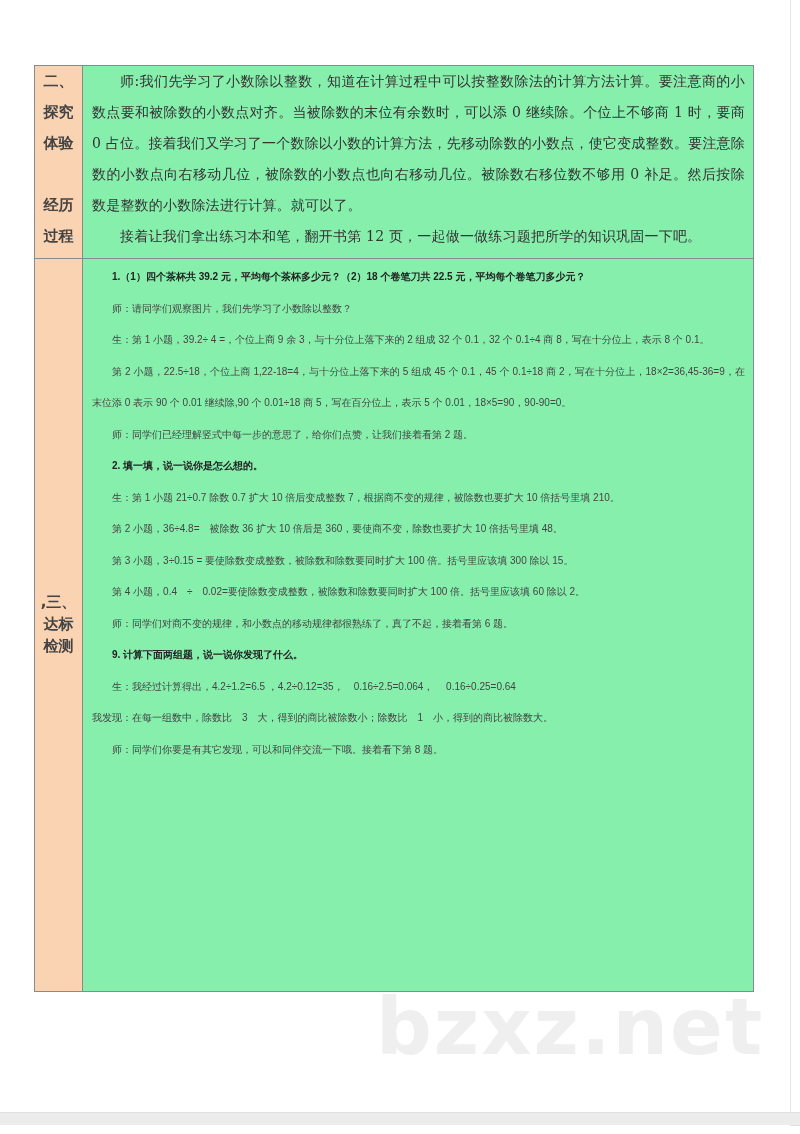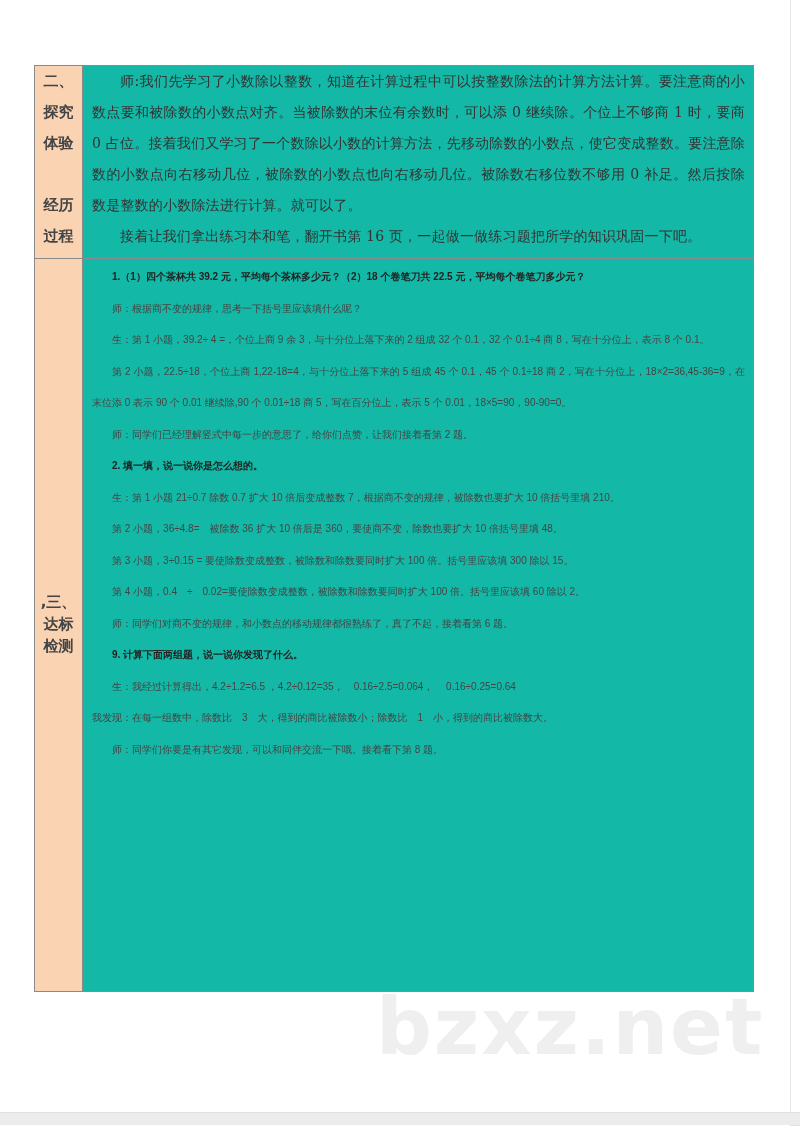--- a/index.html
+++ b/index.html
@@ -19,21 +19,21 @@
   .lesson-table {
     position: absolute; left: 34px; top: 65px; width: 720px;
     border-collapse: collapse; table-layout: fixed;
   }
   .lesson-table td { border: 1px solid #8a8a8a; vertical-align: top; padding: 0; }
   .lesson-table td.stage {
     width: 47px; background: #fad3b3; text-align: center;
     font-family: "DejaVu Sans", "Liberation Sans", sans-serif; font-weight: bold;
     font-size: 15px; color: #444;
   }
-  .lesson-table td.content { background: #14b8a6; padding: 0 8px 0 9px; }
+  .lesson-table td.content { background: #86efac; padding: 0 8px 0 9px; }
 
   .stage-1 { height: 192px; }
   .stage-1 .lbl { display: block; line-height: 31px; }
   .stage-1 .gap { display: block; height: 31px; }
 
   .p1 {
     font-size: 14px; line-height: 31px; margin: 0; text-indent: 2em; letter-spacing: 0.2px;
     text-align: justify; color: #333;
   }
   .stage-2 { height: 732px; }
@@ -62,34 +62,34 @@
       <td class="stage stage-1">
         <span class="lbl">二、</span>
         <span class="lbl">探究</span>
         <span class="lbl">体验</span>
         <span class="gap"></span>
         <span class="lbl">经历</span>
         <span class="lbl">过程</span>
       </td>
       <td class="content">
         <p class="p1">师:我们先学习了小数除以整数，知道在计算过程中可以按整数除法的计算方法计算。要注意商的小数点要和被除数的小数点对齐。当被除数的末位有余数时，可以添 0 继续除。个位上不够商 1 时，要商 0 占位。接着我们又学习了一个数除以小数的计算方法，先移动除数的小数点，使它变成整数。要注意除数的小数点向右移动几位，被除数的小数点也向右移动几位。被除数右移位数不够用 0 补足。然后按除数是整数的小数除法进行计算。就可以了。</p>
-        <p class="p1">接着让我们拿出练习本和笔，翻开书第 16 页，一起做一做练习题把所学的知识巩固一下吧。</p>
+        <p class="p1">接着让我们拿出练习本和笔，翻开书第 12 页，一起做一做练习题把所学的知识巩固一下吧。</p>
       </td>
     </tr>
     <tr>
       <td class="stage stage-2">
         <div class="lbl-wrap">
           <span class="lbl">,三、</span>
           <span class="lbl">达标</span>
           <span class="lbl">检测</span>
         </div>
       </td>
       <td class="content">
         <p class="p2 bold first">1.（1）四个茶杯共 39.2 元，平均每个茶杯多少元？（2）18 个卷笔刀共 22.5 元，平均每个卷笔刀多少元？</p>
-        <p class="p2">师：根据商不变的规律，思考一下括号里应该填什么呢？</p>
+        <p class="p2">师：请同学们观察图片，我们先学习了小数除以整数？</p>
         <p class="p2">生：第 1 小题，39.2÷ 4 =，个位上商 9 余 3，与十分位上落下来的 2 组成 32 个 0.1，32 个 0.1÷4 商 8，写在十分位上，表示 8 个 0.1。</p>
         <p class="p2">第 2 小题，22.5÷18，个位上商 1,22-18=4，与十分位上落下来的 5 组成 45 个 0.1，45 个 0.1÷18 商 2，写在十分位上，18×2=36,45-36=9，在末位添 0 表示 90 个 0.01 继续除,90 个 0.01÷18 商 5，写在百分位上，表示 5 个 0.01，18×5=90，90-90=0。</p>
         <p class="p2">师：同学们已经理解竖式中每一步的意思了，给你们点赞，让我们接着看第 2 题。</p>
         <p class="p2 bold">2. 填一填，说一说你是怎么想的。</p>
         <p class="p2">生：第 1 小题 21÷0.7 除数 0.7 扩大 10 倍后变成整数 7，根据商不变的规律，被除数也要扩大 10 倍括号里填 210。</p>
         <p class="p2">第 2 小题，36÷4.8=　被除数 36 扩大 10 倍后是 360，要使商不变，除数也要扩大 10 倍括号里填 48。</p>
         <p class="p2">第 3 小题，3÷0.15 = 要使除数变成整数，被除数和除数要同时扩大 100 倍。括号里应该填 300 除以 15。</p>
         <p class="p2">第 4 小题，0.4　÷　0.02=要使除数变成整数，被除数和除数要同时扩大 100 倍。括号里应该填 60 除以 2。</p>
         <p class="p2">师：同学们对商不变的规律，和小数点的移动规律都很熟练了，真了不起，接着看第 6 题。</p>
         <p class="p2 bold">9. 计算下面两组题，说一说你发现了什么。</p>

